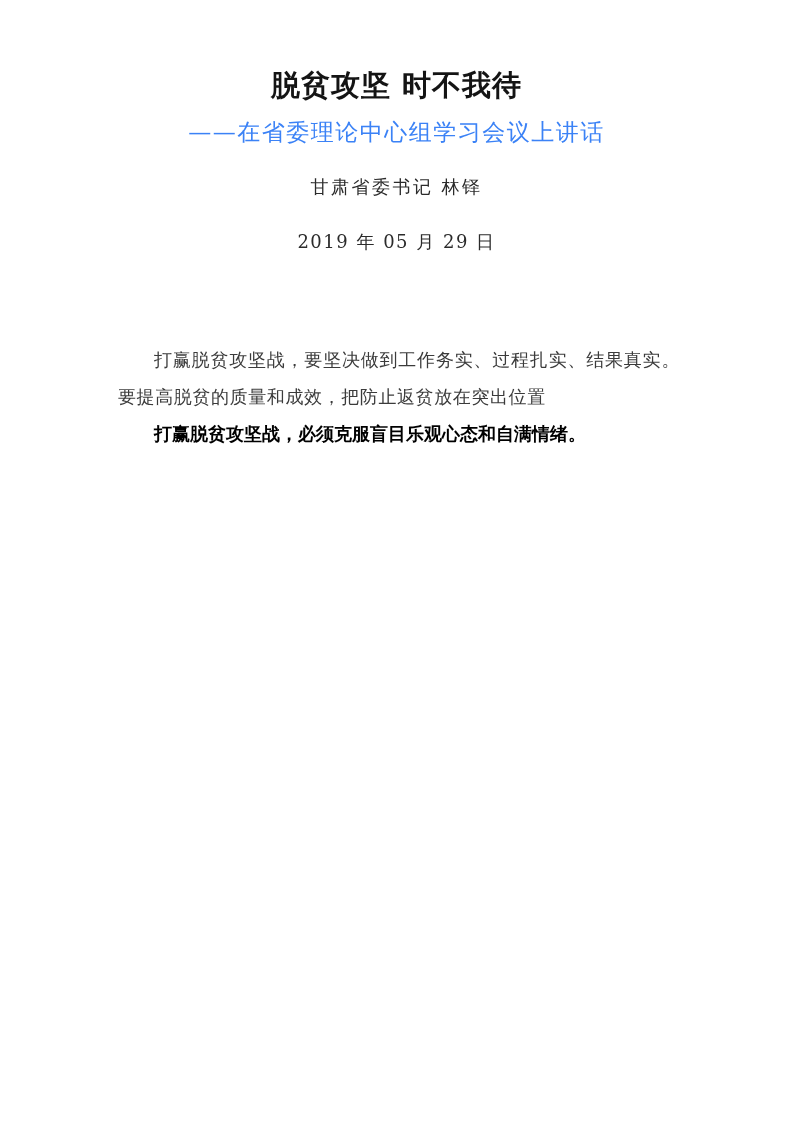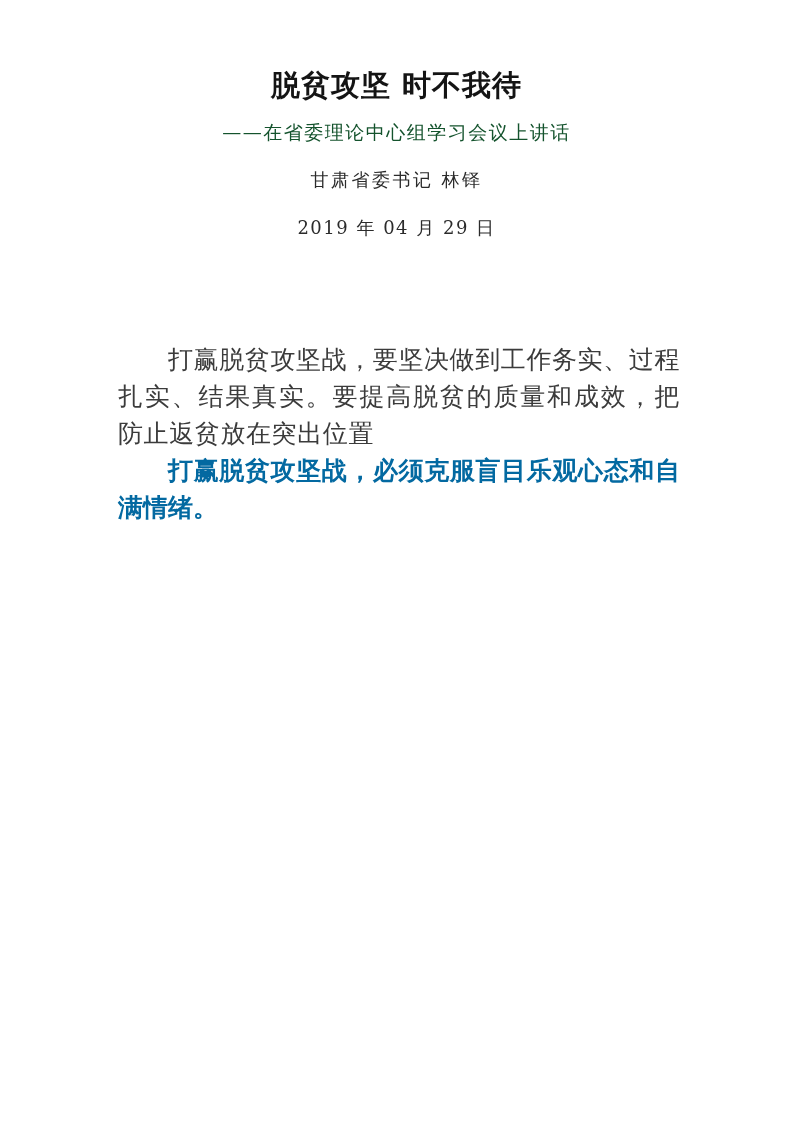--- a/index.html
+++ b/index.html
@@ -40,35 +40,35 @@
     letter-spacing: 1px;
     color: #141414;
     margin: 0;
     padding-top: 66px;
     line-height: 38px;
   }
 
   .doc-subtitle {
     text-align: center;
     font-family: "DejaVu Serif", "Liberation Serif", serif;
-    font-size: 19px;
+    font-size: 23px;
     letter-spacing: 1.5px;
-    color: #14532d;
+    color: #3b82f6;
     margin: 0;
     padding-top: 14px;
     line-height: 28px;
   }
 
   .doc-author {
     text-align: center;
     font-family: "DejaVu Serif", "Liberation Serif", serif;
     font-size: 18px;
     letter-spacing: 2.5px;
     color: #2b2b2b;
-    margin: 4px;
+    margin: 11px;
     padding-top: 16px;
     line-height: 27px;
   }
 
   .doc-date {
     text-align: center;
     font-family: "DejaVu Serif", "Liberation Serif", serif;
     font-size: 18px;
     letter-spacing: 1.5px;
     color: #2b2b2b;
@@ -81,54 +81,54 @@
   .body-wrap {
     position: absolute;
     left: 118px;
     top: 341px;
     width: 562px;
   }
 
   p.para {
     margin: 0;
     font-family: "DejaVu Serif", "Liberation Serif", serif;
-    font-size: 25px;
+    font-size: 18px;
     line-height: 37px;
     color: #3b3b3b;
     text-indent: 2em;
     text-align: justify;
     text-justify: inter-ideograph;
     letter-spacing: 0.6px;
     word-break: break-all;
   }
 
   p.para .lead {
     font-family: "DejaVu Sans", "Liberation Sans", sans-serif;
     font-weight: bold;
     color: #000000;
     letter-spacing: 0px;
   }
 
   p.para.all-bold {
     font-family: "DejaVu Sans", "Liberation Sans", sans-serif;
     font-weight: bold;
-    color: #0369a1;
+    color: #000000;
     letter-spacing: 0px;
   }
 </style>
 </head>
 <body>
 
 <div class="page">
 
   <div class="title-block">
     <h1 class="doc-title">脱贫攻坚 时不我待</h1>
     <div class="doc-subtitle">——在省委理论中心组学习会议上讲话</div>
     <div class="doc-author">甘肃省委书记 林铎</div>
-    <div class="doc-date">2019 年 04 月 29 日</div>
+    <div class="doc-date">2019 年 05 月 29 日</div>
   </div>
 
   <div class="body-wrap">
 
     <p class="para">打赢脱贫攻坚战，要坚决做到工作务实、过程扎实、结果真实。要提高脱贫的质量和成效，把防止返贫放在突出位置</p>
 
 
 
     <p class="para all-bold">打赢脱贫攻坚战，必须克服盲目乐观心态和自满情绪。</p>
 

